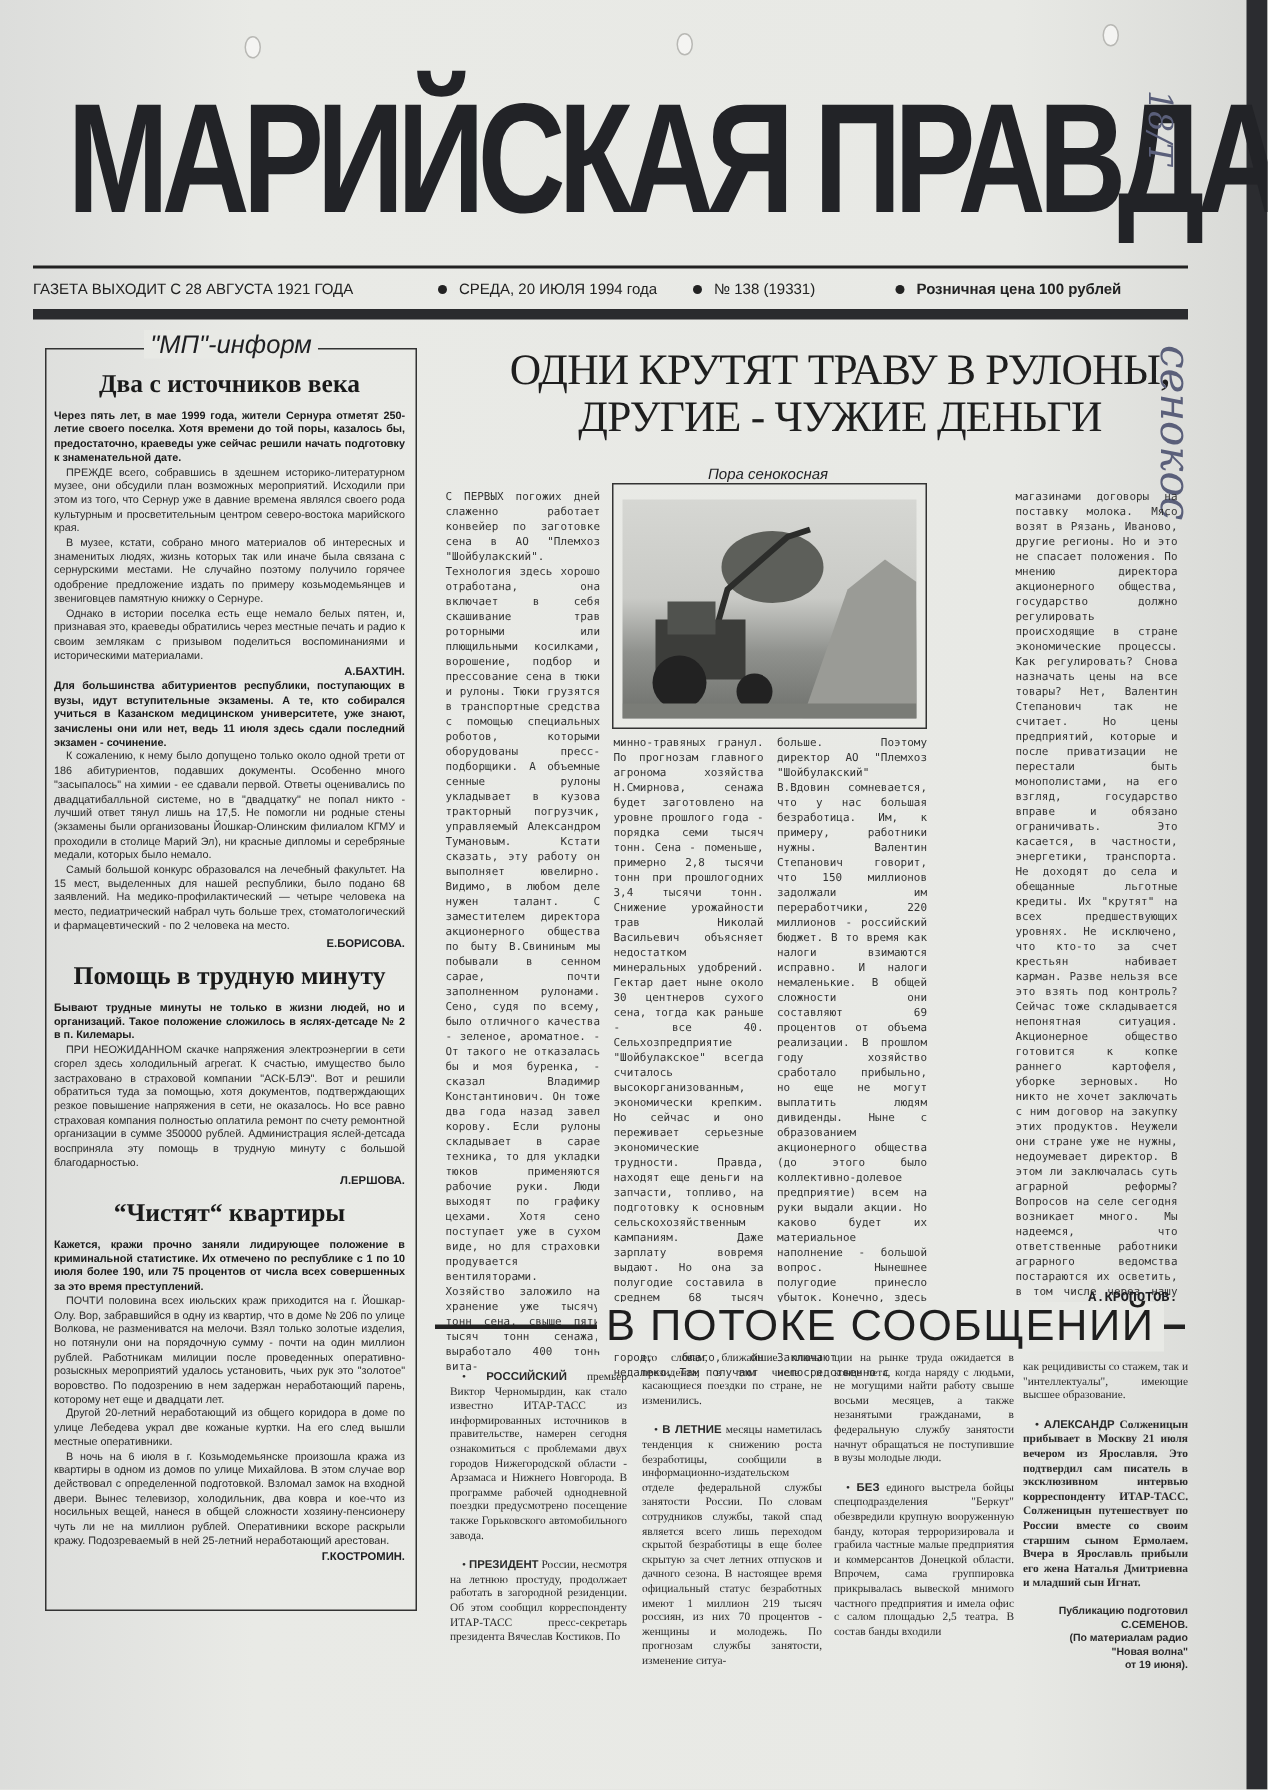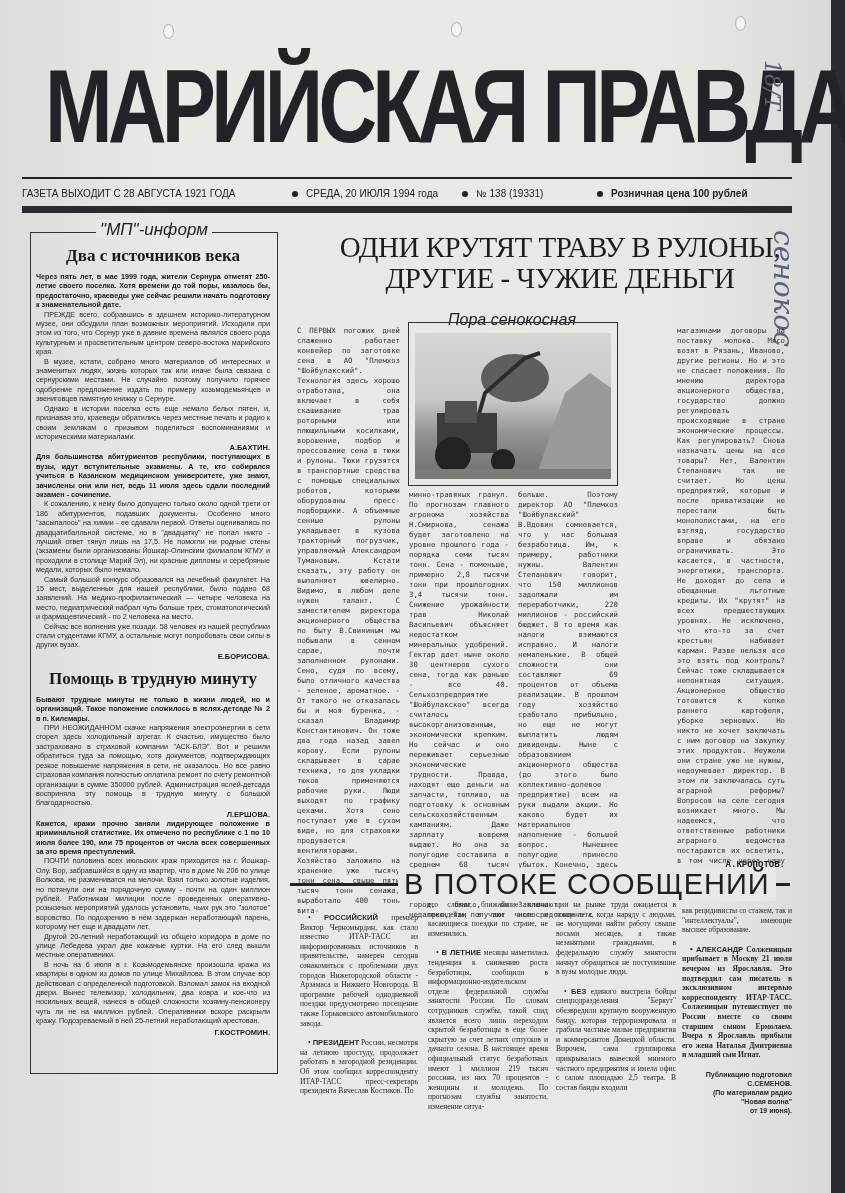--- a/index.html
+++ b/index.html
@@ -15,21 +15,21 @@
   .leftbox{position:absolute;left:30px;top:232px;width:246px;height:840px;border:1.5px solid #333;}
   .rubric{position:absolute;left:30px;top:220px;width:248px;text-align:center;font-style:italic;font-size:17px;}
   .rubric span{background:#e8e9e5;padding:0 4px;}
   .hd{font-family:"Liberation Serif",serif;font-weight:bold;text-align:center;color:#1a1a1a;}
   .small{font-size:7.2px;line-height:9.4px;text-align:justify;color:#2a2a2a;}
   .small b{color:#1a1a1a;}
   .sig{font-size:7.5px;font-weight:bold;text-align:right;margin-top:2px;}
   .mainhead{position:absolute;left:300px;top:232px;width:520px;text-align:center;font-family:"Liberation Serif",serif;font-size:29px;line-height:31px;color:#1e1e1e;letter-spacing:-0.5px;}
   .col{position:absolute;font-family:"DejaVu Sans Mono","Liberation Mono",monospace;font-size:7.3px;line-height:10px;color:#333;text-align:justify;}
   .photo{position:absolute;left:408px;top:322px;width:208px;height:162px;border:1.5px solid #333;}
-  .photo-label{position:absolute;left:400px;top:311px;width:224px;text-align:center;font-style:italic;font-size:16px;}
+  .photo-label{position:absolute;left:400px;top:311px;width:224px;text-align:center;font-style:italic;font-size:10px;}
   .photo-label span{background:#e8e9e5;padding:0 4px;}
   .photo-img{position:absolute;left:6px;top:10px;width:196px;height:146px;background:linear-gradient(180deg,#d6d7d3 0%,#c9cac6 45%,#8f918d 70%,#6e706c 100%);overflow:hidden;}
   .bottom-head{position:absolute;left:398px;top:868px;font-size:29px;letter-spacing:1px;color:#1e1e1e;white-space:nowrap;}
   .ncol{position:absolute;font-family:"Liberation Serif",serif;font-size:7.6px;line-height:9.6px;color:#2a2a2a;text-align:justify;}
   .ncol b{font-family:"Liberation Sans",sans-serif;}
   .hand{position:absolute;font-family:"DejaVu Serif",serif;font-style:italic;color:#5a5f7a;}
 </style>
 </head>
 <body>
 
@@ -58,28 +58,28 @@
     <div class="hd" style="font-size:17px;margin-bottom:6px;">Два с источников века</div>
     <div class="small"><b>Через пять лет, в мае 1999 года, жители Сернура отметят 250-летие своего поселка. Хотя времени до той поры, казалось бы, предостаточно, краеведы уже сейчас решили начать подготовку к знаменательной дате.</b></div>
     <div class="small" style="text-indent:8px;">ПРЕЖДЕ всего, собравшись в здешнем историко-литературном музее, они обсудили план возможных мероприятий. Исходили при этом из того, что Сернур уже в давние времена являлся своего рода культурным и просветительным центром северо-востока марийского края.</div>
     <div class="small" style="text-indent:8px;">В музее, кстати, собрано много материалов об интересных и знаменитых людях, жизнь которых так или иначе была связана с сернурскими местами. Не случайно поэтому получило горячее одобрение предложение издать по примеру козьмодемьянцев и звениговцев памятную книжку о Сернуре.</div>
     <div class="small" style="text-indent:8px;">Однако в истории поселка есть еще немало белых пятен, и, признавая это, краеведы обратились через местные печать и радио к своим землякам с призывом поделиться воспоминаниями и историческими материалами.</div>
     <div class="sig">А.БАХТИН.</div>
 
     <div class="small"><b>Для большинства абитуриентов республики, поступающих в вузы, идут вступительные экзамены. А те, кто собирался учиться в Казанском медицинском университете, уже знают, зачислены они или нет, ведь 11 июля здесь сдали последний экзамен - сочинение.</b></div>
     <div class="small" style="text-indent:8px;">К сожалению, к нему было допущено только около одной трети от 186 абитуриентов, подавших документы. Особенно много "засыпалось" на химии - ее сдавали первой. Ответы оценивались по двадцатибалльной системе, но в "двадцатку" не попал никто - лучший ответ тянул лишь на 17,5. Не помогли ни родные стены (экзамены были организованы Йошкар-Олинским филиалом КГМУ и проходили в столице Марий Эл), ни красные дипломы и серебряные медали, которых было немало.</div>
     <div class="small" style="text-indent:8px;">Самый большой конкурс образовался на лечебный факультет. На 15 мест, выделенных для нашей республики, было подано 68 заявлений. На медико-профилактический — четыре человека на место, педиатрический набрал чуть больше трех, стоматологический и фармацевтический - по 2 человека на место.</div>
-    <div class="small" style="text-indent:8px;">Сейчас все волнения уже позади. 58 человек из нашей республики стали студентами КГМУ, а остальные могут попробовать свои силы в других вузах.</div>
     <div class="sig">Е.БОРИСОВА.</div>
 
     <div class="hd" style="font-size:17px;margin:8px 0 6px;">Помощь в трудную минуту</div>
     <div class="small"><b>Бывают трудные минуты не только в жизни людей, но и организаций. Такое положение сложилось в яслях-детсаде № 2 в п. Килемары.</b></div>
     <div class="small" style="text-indent:8px;">ПРИ НЕОЖИДАННОМ скачке напряжения электроэнергии в сети сгорел здесь холодильный агрегат. К счастью, имущество было застраховано в страховой компании "АСК-БЛЭ". Вот и решили обратиться туда за помощью, хотя документов, подтверждающих резкое повышение напряжения в сети, не оказалось. Но все равно страховая компания полностью оплатила ремонт по счету ремонтной организации в сумме 350000 рублей. Администрация яслей-детсада восприняла эту помощь в трудную минуту с большой благодарностью.</div>
     <div class="sig">Л.ЕРШОВА.</div>
 
+    <div class="hd" style="font-size:17px;margin:8px 0 6px;">“Чистят“ квартиры</div>
     <div class="small"><b>Кажется, кражи прочно заняли лидирующее положение в криминальной статистике. Их отмечено по республике с 1 по 10 июля более 190, или 75 процентов от числа всех совершенных за это время преступлений.</b></div>
     <div class="small" style="text-indent:8px;">ПОЧТИ половина всех июльских краж приходится на г. Йошкар-Олу. Вор, забравшийся в одну из квартир, что в доме № 206 по улице Волкова, не размениватся на мелочи. Взял только золотые изделия, но потянули они на порядочную сумму - почти на один миллион рублей. Работникам милиции после проведенных оперативно-розыскных мероприятий удалось установить, чьих рук это "золотое" воровство. По подозрению в нем задержан неработающий парень, которому нет еще и двадцати лет.</div>
     <div class="small" style="text-indent:8px;">Другой 20-летний неработающий из общего коридора в доме по улице Лебедева украл две кожаные куртки. На его след вышли местные оперативники.</div>
     <div class="small" style="text-indent:8px;">В ночь на 6 июля в г. Козьмодемьянске произошла кража из квартиры в одном из домов по улице Михайлова. В этом случае вор действовал с определенной подготовкой. Взломал замок на входной двери. Вынес телевизор, холодильник, два ковра и кое-что из носильных вещей, нанеся в общей сложности хозяину-пенсионеру чуть ли не на миллион рублей. Оперативники вскоре раскрыли кражу. Подозреваемый в ней 25-летний неработающий арестован.</div>
     <div class="sig">Г.КОСТРОМИН.</div>
   </div>
 
   <div class="mainhead">
     <div>ОДНИ КРУТЯТ ТРАВУ В РУЛОНЫ,</div>
     <div>ДРУГИЕ - ЧУЖИЕ ДЕНЬГИ</div>

